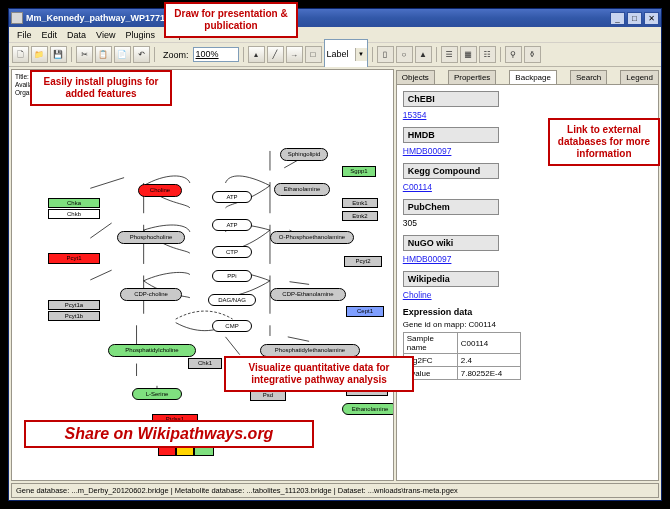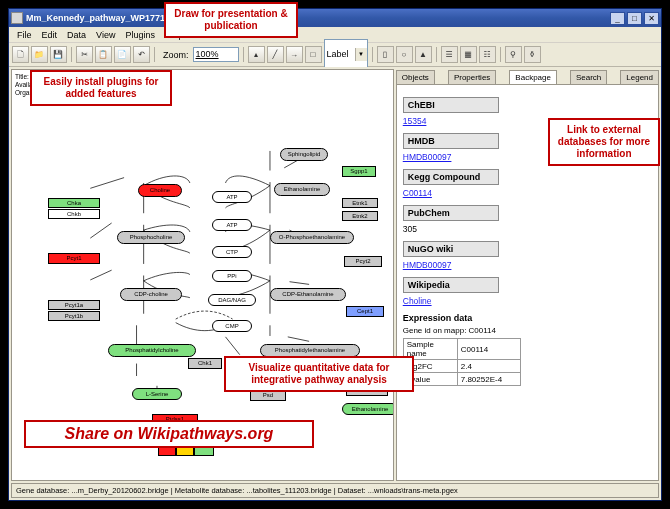--- a/index.html
+++ b/index.html
@@ -157,21 +157,21 @@
     border: 1px solid #9a968a;
     border-bottom: none;
     background: #ddd9cc;
     line-height: 11px;
   }
   .tab.active { background: #fff; font-weight: normal; }
   .tab-content {
     flex: 1;
     background: #fff;
     border: 1px solid #9a968a;
-    padding: 12px 6px;
+    padding: 6px 6px;
     overflow: hidden;
     font-size: 9px;
   }
   .sect-title {
     border: 1px solid #8a8a8a;
     background: #e6e6e6;
     font-weight: bold;
     font-size: 9px;
     padding: 2px 4px;
     margin-bottom: 3px;

